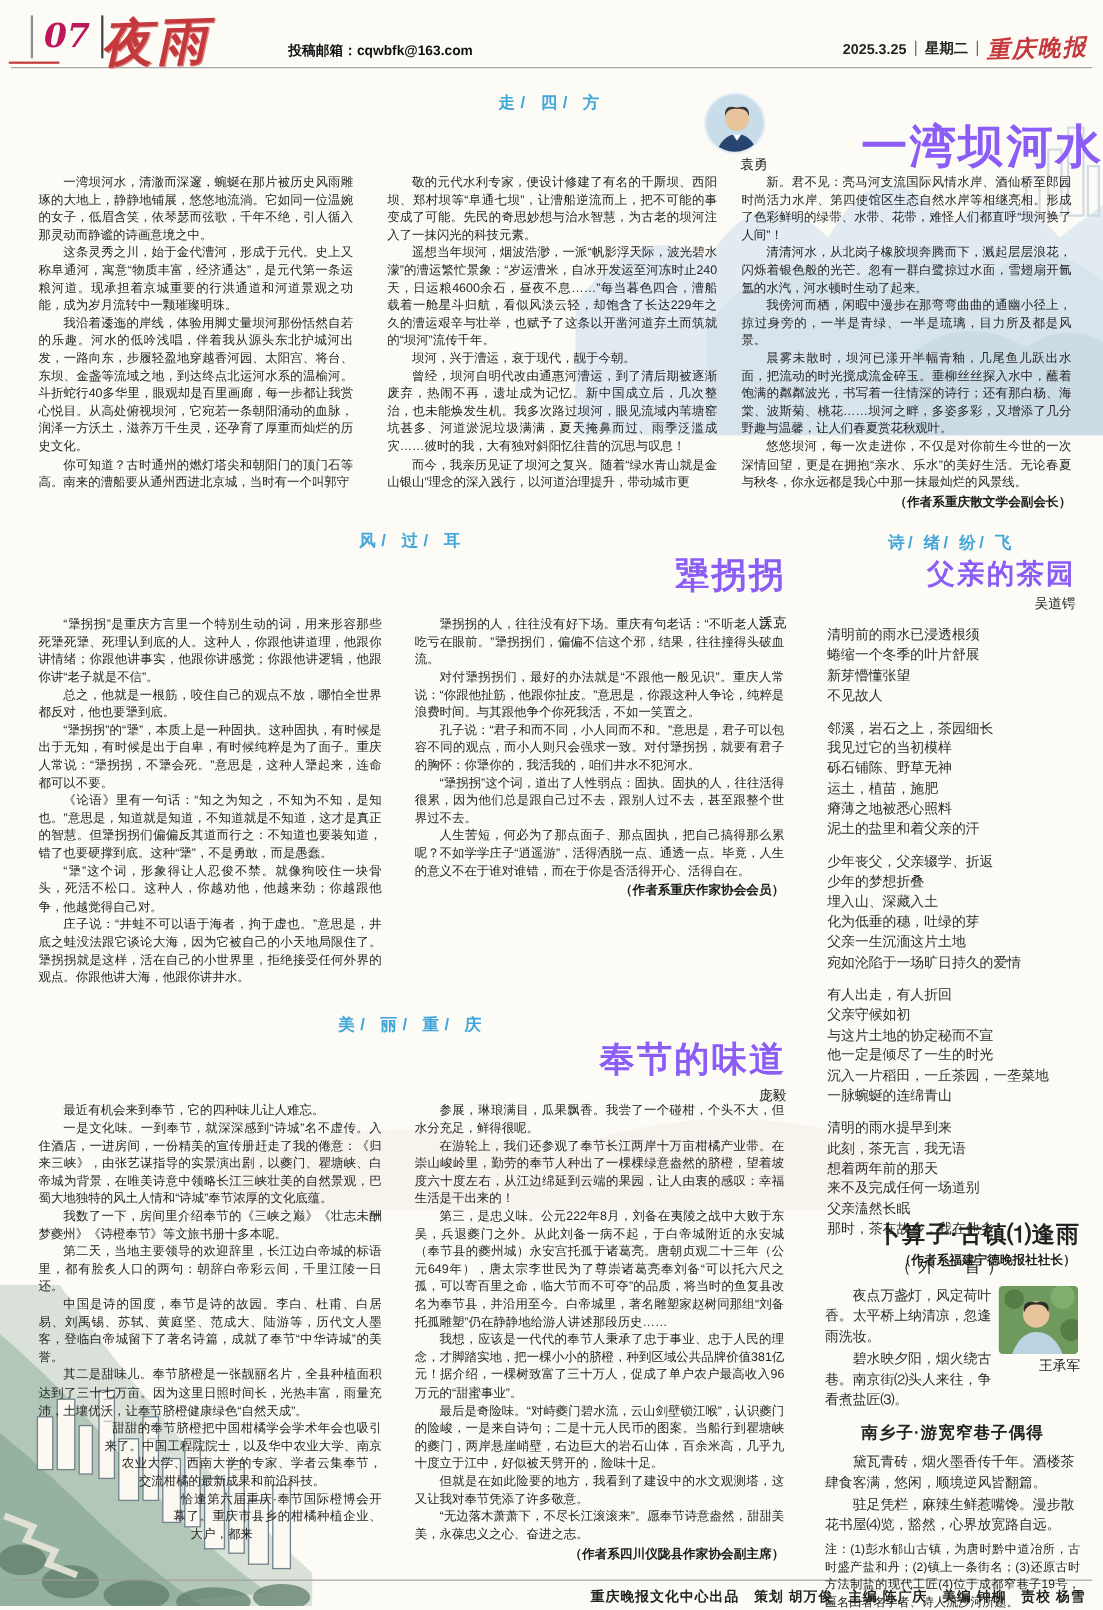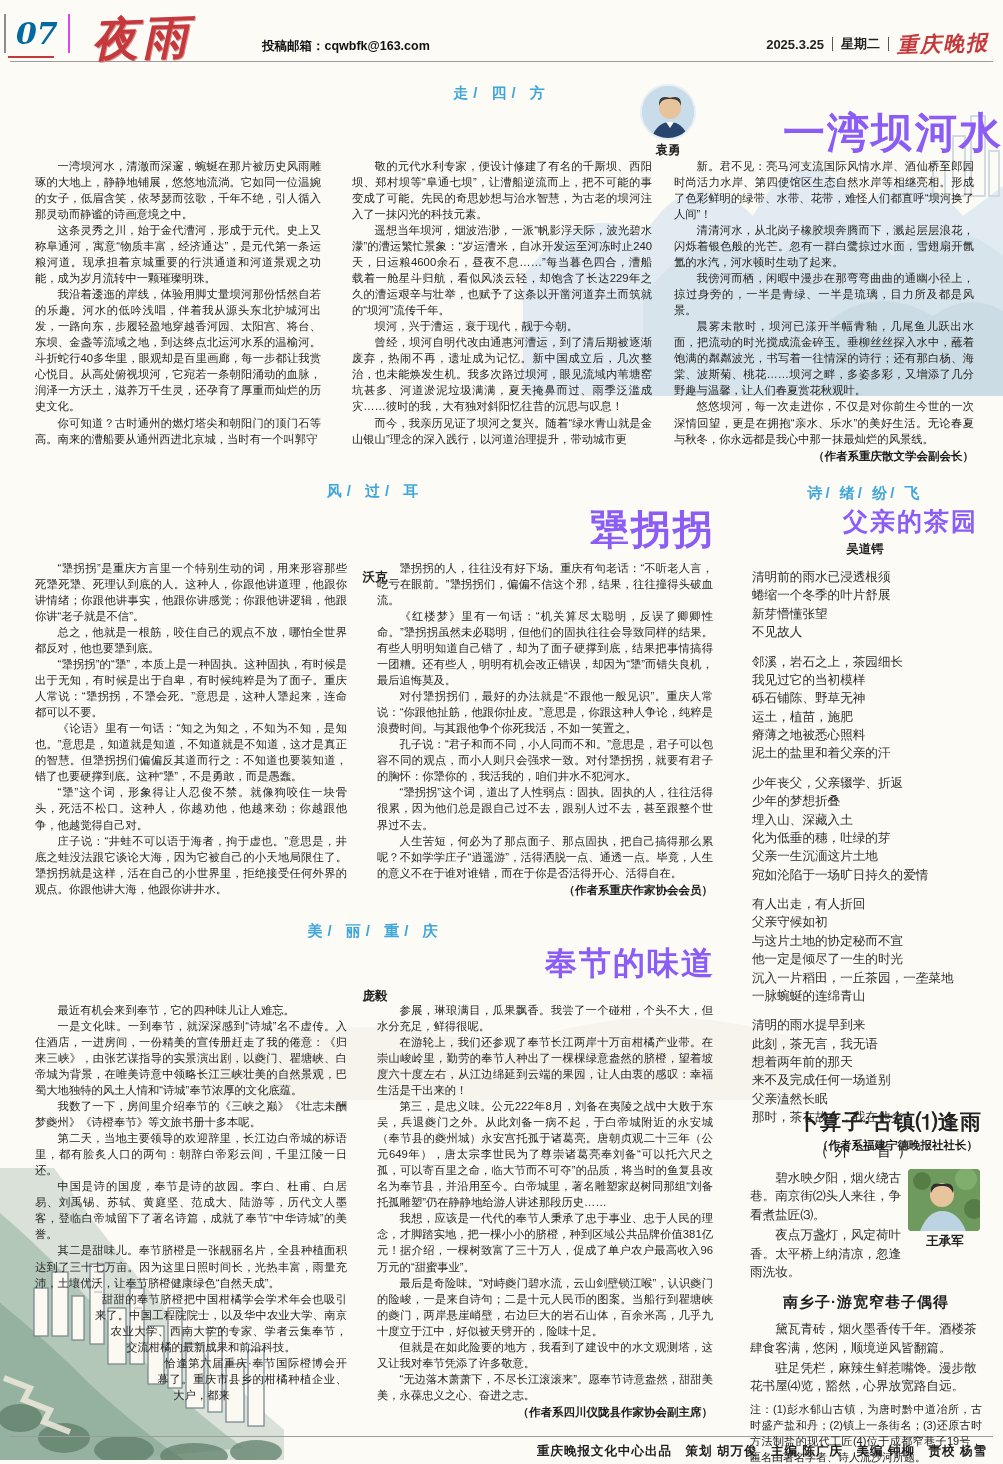--- a/index.html
+++ b/index.html
@@ -4,34 +4,34 @@
 <style>
   *{margin:0;padding:0;box-sizing:border-box}
   html,body{background:#e9e7e0}
   .page{position:relative;width:1003px;height:1464px;margin:0 auto;background:#fcfbf6;
         font-family:"Liberation Sans",sans-serif;color:#222;overflow:hidden}
   .wm{position:absolute;z-index:0;pointer-events:none}
   .layer{position:absolute;z-index:2}
 
   
   .hdr-rule{position:absolute;left:10px;right:10px;top:61px;border-top:1px solid #9c9c9c}
-  .pagenum{position:absolute;left:4px;top:14px;padding:2px 10px;font:italic 700 30px "DejaVu Serif",serif;
-           color:#0369a1;border-left:2px solid #8d8d8d;border-right:2px solid #d946ef}
+  .pagenum{position:absolute;left:28px;top:14px;padding:2px 10px;font:italic 700 30px "DejaVu Serif",serif;
+           color:#be185d;border-left:2px solid #8d8d8d;border-right:2px solid #404040}
   .pagenum-line{position:absolute;left:8px;top:56px;width:46px;border-top:2px solid #c5393c}
   .masthead{position:absolute;left:92px;top:8px;font:italic 900 46px "DejaVu Serif",serif;color:#c5393c;
             transform:rotate(-2deg);letter-spacing:4px;text-shadow:1px 1px 0 #d98a8a}
   .email{position:absolute;left:262px;top:38px;font-size:12.5px;font-weight:bold;color:#111}
   .dateline{position:absolute;right:14px;top:30px;font-size:13px;font-weight:bold;color:#222;display:flex;align-items:center;gap:8px}
   .vbar{display:inline-block;width:0;height:14px;border-left:1px solid #555}
   .paper-name{font:italic 900 21px "DejaVu Serif",serif;color:#c5393c;letter-spacing:2px;transform:rotate(-2deg)}
 
   
   .kicker{color:#41a6d9;font-weight:bold;font-size:15px;letter-spacing:5px;text-align:center}
   .t-main{font-weight:900;color:#8b5cf6;text-align:right;letter-spacing:2px;font-family:Liberation Serif, serif}
-  .author{font-size:12.5px;color:#222;text-align:center;font-weight:bold}
+  .author{font-size:12.5px;color:#222;text-align:right;font-weight:normal}
   .para{font-size:11.3px;line-height:1.42;text-align:justify;text-indent:2em;color:#252525}
   .byline{font-size:11.5px;font-weight:bold;text-align:right;color:#1b1b1b;margin-top:2px}
   .colbox{position:absolute}
   .poem-line{font-family:"DejaVu Serif",serif;font-size:12.6px;line-height:1.46;color:#2e2e2e}
   .stanza{margin-bottom:11px}
 
   
   .avatar{border-radius:50%;overflow:hidden;border:2px solid #e7eef4;background:#cfe0ec}
   .avatar-sq{border-radius:4px;overflow:hidden;background:#6f9a5e}
 
@@ -156,37 +156,36 @@
         <p class="para">清清河水，从北岗子橡胶坝奔腾而下，溅起层层浪花，闪烁着银色般的光芒。忽有一群白鹭掠过水面，雪翅扇开氤氲的水汽，河水顿时生动了起来。</p>
         <p class="para">我傍河而栖，闲暇中漫步在那弯弯曲曲的通幽小径上，掠过身旁的，一半是青绿、一半是琉璃，目力所及都是风景。</p>
         <p class="para">晨雾未散时，坝河已漾开半幅青釉，几尾鱼儿跃出水面，把流动的时光搅成流金碎玉。垂柳丝丝探入水中，蘸着饱满的粼粼波光，书写着一往情深的诗行；还有那白杨、海棠、波斯菊、桃花……坝河之畔，多姿多彩，又增添了几分野趣与温馨，让人们春夏赏花秋观叶。</p>
         <p class="para">悠悠坝河，每一次走进你，不仅是对你前生今世的一次深情回望，更是在拥抱“亲水、乐水”的美好生活。无论春夏与秋冬，你永远都是我心中那一抹最灿烂的风景线。</p>
       </div>
     <div class="byline">（作者系重庆散文学会副会长）</div>
   </div>
 
   <div class="layer" style="left:35px;top:482px;width:680px;text-align:center">
     <div class="kicker">风/ 过/ 耳</div>
-    <div class="t-main" style="font-size:40px;margin-top:1px">犟拐拐</div>
+    <div class="t-main" style="font-size:32px;margin-top:1px">犟拐拐</div>
     <div class="author" style="margin-top:12px">沃克</div>
   </div>
   <div class="colbox" style="left:35px;top:560px;width:312px;z-index:2">
     <div style="font-size:11px">
         <p class="para">“犟拐拐”是重庆方言里一个特别生动的词，用来形容那些死犟死犟、死理认到底的人。这种人，你跟他讲道理，他跟你讲情绪；你跟他讲事实，他跟你讲感觉；你跟他讲逻辑，他跟你讲“老子就是不信”。</p>
         <p class="para">总之，他就是一根筋，咬住自己的观点不放，哪怕全世界都反对，他也要犟到底。</p>
         <p class="para">“犟拐拐”的“犟”，本质上是一种固执。这种固执，有时候是出于无知，有时候是出于自卑，有时候纯粹是为了面子。重庆人常说：“犟拐拐，不犟会死。”意思是，这种人犟起来，连命都可以不要。</p>
         <p class="para">《论语》里有一句话：“知之为知之，不知为不知，是知也。”意思是，知道就是知道，不知道就是不知道，这才是真正的智慧。但犟拐拐们偏偏反其道而行之：不知道也要装知道，错了也要硬撑到底。这种“犟”，不是勇敢，而是愚蠢。</p>
         <p class="para">“犟”这个词，形象得让人忍俊不禁。就像狗咬住一块骨头，死活不松口。这种人，你越劝他，他越来劲；你越跟他争，他越觉得自己对。</p>
         <p class="para">庄子说：“井蛙不可以语于海者，拘于虚也。”意思是，井底之蛙没法跟它谈论大海，因为它被自己的小天地局限住了。犟拐拐就是这样，活在自己的小世界里，拒绝接受任何外界的观点。你跟他讲大海，他跟你讲井水。</p>
       </div>
   </div>
   <div class="colbox" style="left:377px;top:560px;width:336px;z-index:2">
     <div>
         <p class="para">犟拐拐的人，往往没有好下场。重庆有句老话：“不听老人言，吃亏在眼前。”犟拐拐们，偏偏不信这个邪，结果，往往撞得头破血流。</p>
-        <p class="para">《红楼梦》里有一句话：“机关算尽太聪明，反误了卿卿性命。”犟拐拐虽然未必聪明，但他们的固执往往会导致同样的结果。有些人明明知道自己错了，却为了面子硬撑到底，结果把事情搞得一团糟。还有些人，明明有机会改正错误，却因为“犟”而错失良机，最后追悔莫及。</p>
         <p class="para">对付犟拐拐们，最好的办法就是“不跟他一般见识”。重庆人常说：“你跟他扯筋，他跟你扯皮。”意思是，你跟这种人争论，纯粹是浪费时间。与其跟他争个你死我活，不如一笑置之。</p>
         <p class="para">孔子说：“君子和而不同，小人同而不和。”意思是，君子可以包容不同的观点，而小人则只会强求一致。对付犟拐拐，就要有君子的胸怀：你犟你的，我活我的，咱们井水不犯河水。</p>
         <p class="para">“犟拐拐”这个词，道出了人性弱点：固执。固执的人，往往活得很累，因为他们总是跟自己过不去，跟别人过不去，甚至跟整个世界过不去。</p>
         <p class="para">人生苦短，何必为了那点面子、那点固执，把自己搞得那么累呢？不如学学庄子“逍遥游”，活得洒脱一点、通透一点。毕竟，人生的意义不在于谁对谁错，而在于你是否活得开心、活得自在。</p>
       </div>
     <div class="byline">（作者系重庆作家协会会员）</div>
   </div>
 
   <div class="layer" style="left:752px;top:484px;width:226px">
     <div class="kicker" style="letter-spacing:3px">诗/ 绪/ 纷/ 飞</div>
@@ -280,22 +279,22 @@
               <circle cx="58" cy="10" r="11" fill="#7fae6d"></circle>
             <circle cx="66" cy="40" r="10" fill="#557d45"></circle>
             <circle cx="34" cy="26" r="12" fill="#e8c49c"></circle>
             <path d="M34 15 q13 -3 11 9 q-3 -8 -11 -7 q-8 -1 -11 7 q-2 -12 11 -9" fill="#2e2e2e"></path>
             <path d="M12 62 Q20 42 34 42 Q50 42 58 62 Z" fill="#bcd3e2"></path>
           </svg>
         </div>
         <div class="author" style="margin-top:2px">王承军</div>
       </div>
       <div>
+          <p class="poem-line">夜点万盏灯，风定荷叶香。太平桥上纳清凉，忽逢雨洗妆。</p>
           <p class="poem-line">碧水映夕阳，烟火绕古巷。南京街⑵头人来往，争看煮盐匠⑶。</p>
-          <p class="poem-line">夜点万盏灯，风定荷叶香。太平桥上纳清凉，忽逢雨洗妆。</p>
         </div>
     </div>
     <div class="cipai-t2">南乡子·游宽窄巷子偶得</div>
     <div>
         <p class="poem-line">黛瓦青砖，烟火墨香传千年。酒楼茶肆食客满，悠闲，顺境逆风皆翻篇。</p>
         <p class="poem-line">驻足凭栏，麻辣生鲜惹嘴馋。漫步散花书屋⑷览，豁然，心界放宽路自远。</p>
       </div>
     <div class="note">注：(1)彭水郁山古镇，为唐时黔中道冶所，古时盛产盐和丹；(2)镇上一条街名；(3)还原古时方法制盐的现代工匠(4)位于成都窄巷子19号，匾名由著名学者、诗人流沙河所题。</div>
 
   </div>

